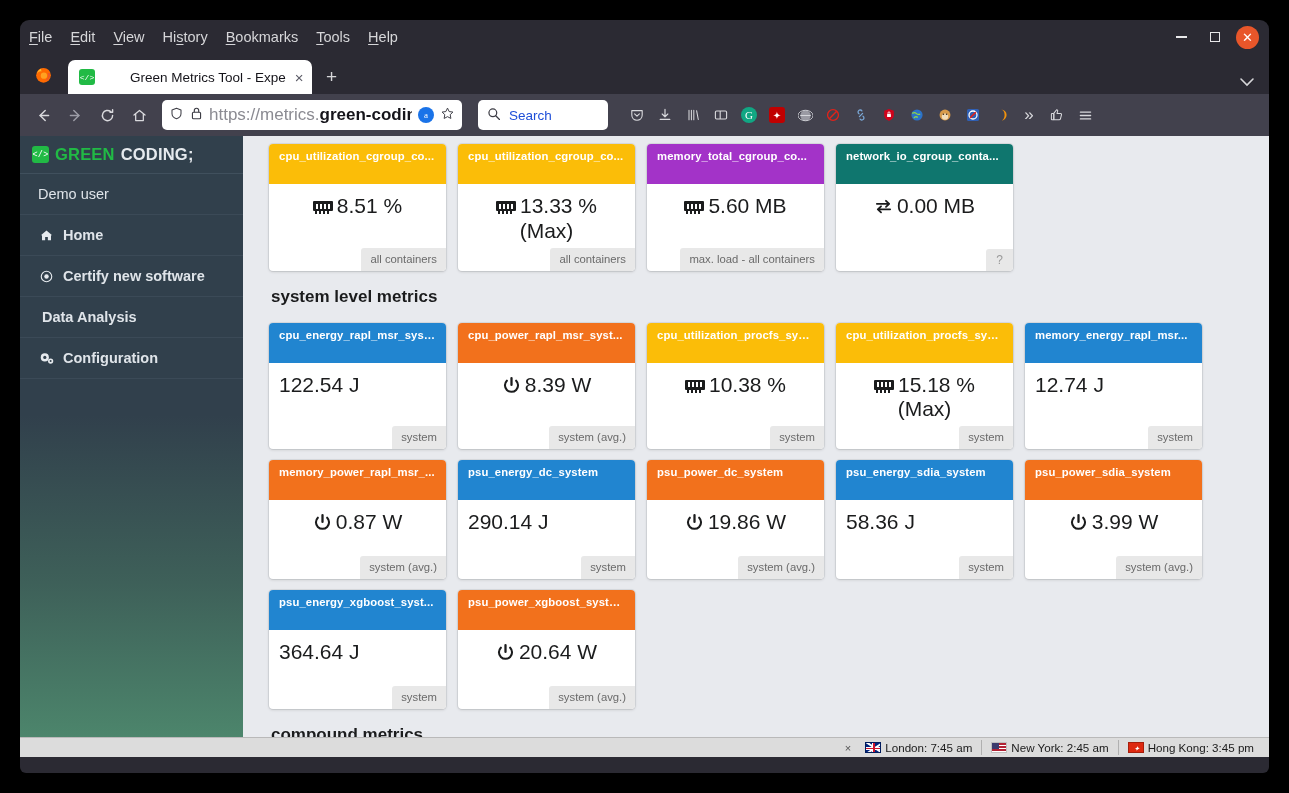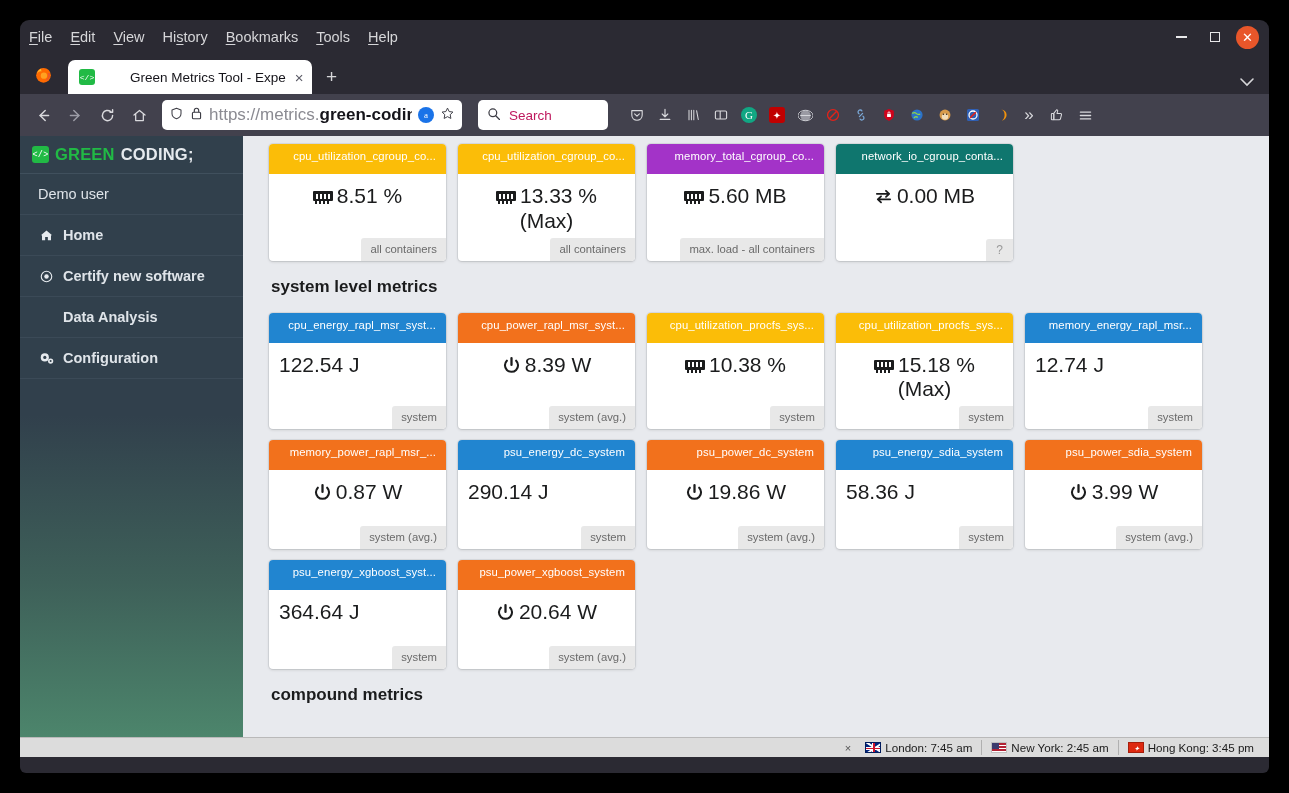--- a/index.html
+++ b/index.html
@@ -131,21 +131,21 @@
     flex: 1 1 auto; font-size: 17px; color: #8b8b92;
     white-space: nowrap; overflow: hidden;
   }
   #urltext b { color: #15141a; font-weight: 700; }
   #searchbar {
     flex: 0 0 auto;
     width: 130px; height: 30px;
     background: #fff; border-radius: 5px;
     display: flex; align-items: center;
     padding: 0 9px; margin-left: 14px; gap: 8px;
-    font-size: 13.5px; color: #be185d;
+    font-size: 13.5px; color: #1d4ed8;
   }
   #ext-icons {
     display: flex; align-items: center; gap: 2px;
     margin-left: 14px;
   }
   .exticon {
     width: 26px; height: 26px;
     display: flex; align-items: center; justify-content: center;
     font-size: 15px; color: #d9d9dd;
   }
@@ -195,21 +195,21 @@
   #brand .c { color: #e6eaee; font-weight: 700; }
   .navitem {
     height: 41px;
     display: flex; align-items: center; gap: 8px;
     padding: 0 18px;
     border-bottom: 1px solid #3b4a57;
     font-size: 14.5px;
     color: #dfe4e9;
   }
   .navitem.bold { font-weight: 700; }
-  .navitem.indent { padding-left: 43px; font-weight: 700; }
+  .navitem.indent { padding-left: 22px; font-weight: 700; }
   .navitem .ic { width: 17px; display: flex; align-items: center; justify-content: center; font-size: 14px; }
 
   
   #main {
     flex: 1 1 auto;
     padding: 8px 22px 0 26px;
     overflow: hidden;
     position: relative;
   }
   .section-title {
@@ -224,29 +224,28 @@
   }
   .card {
     width: 177px; flex: 0 0 177px;
     background: #fff;
     border-radius: 4px;
     box-shadow: 0 1px 3px rgba(0,0,0,.14), 0 0 0 1px rgba(34,36,38,.07);
     display: flex; flex-direction: column;
     overflow: hidden;
   }
   .card-head {
-    padding: 6px 10px 12px 10px;
+    padding: 6px 10px 22px 10px;
     color: #fff;
     font-size: 11.3px;
-    font-weight: 400;
+    font-weight: 700;
     white-space: nowrap;
     overflow: hidden;
     text-overflow: ellipsis;
     letter-spacing: .1px;
-    text-align: right;
   }
   .card-body {
     padding: 10px 10px 4px 10px;
     min-height: 56px;
     display: flex; align-items: flex-start; justify-content: center;
     text-align: center;
   }
   .card-body.left { justify-content: flex-start; }
   .card-value {
     font-size: 21px; color: #1b1c1d; line-height: 1.18;

